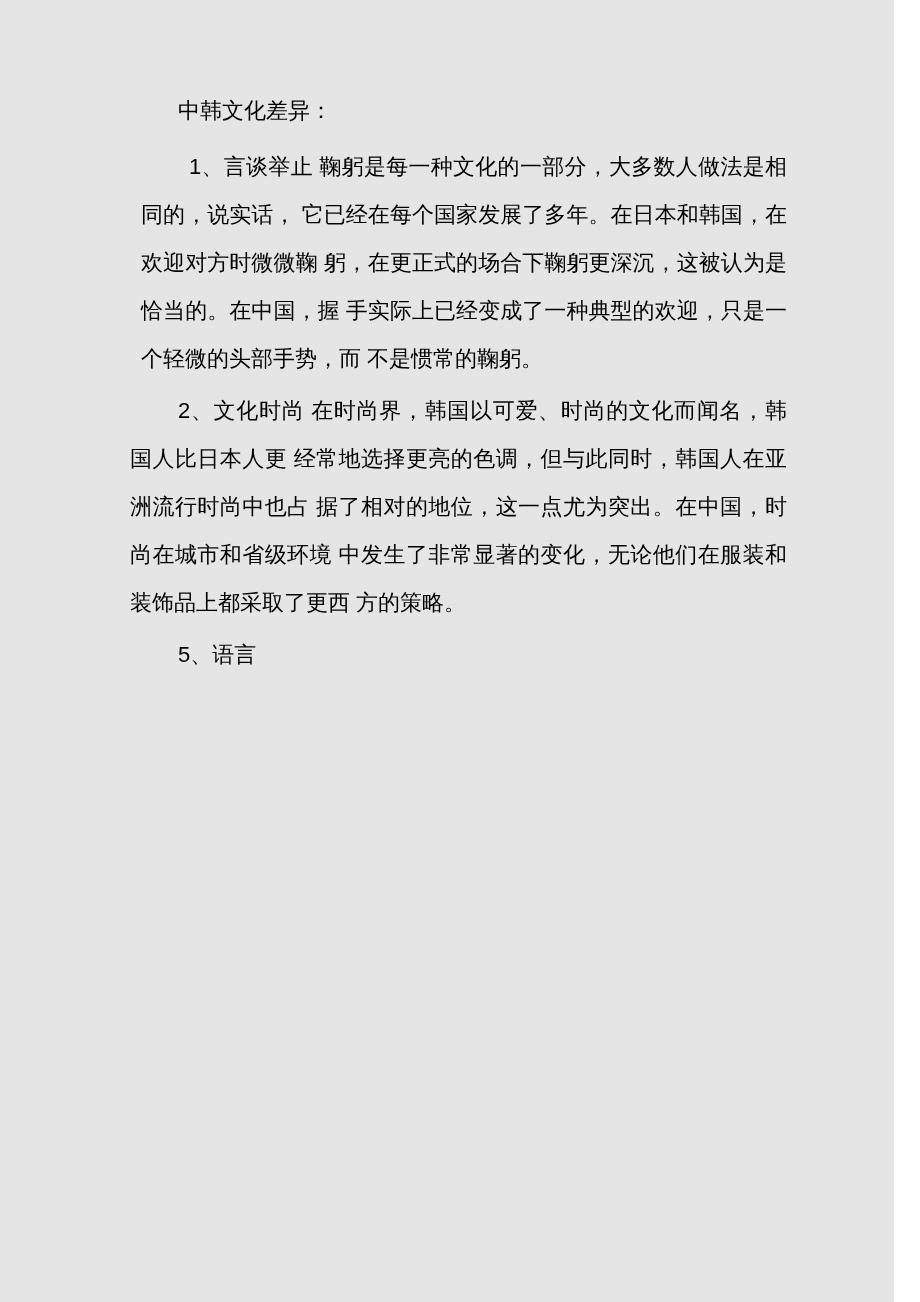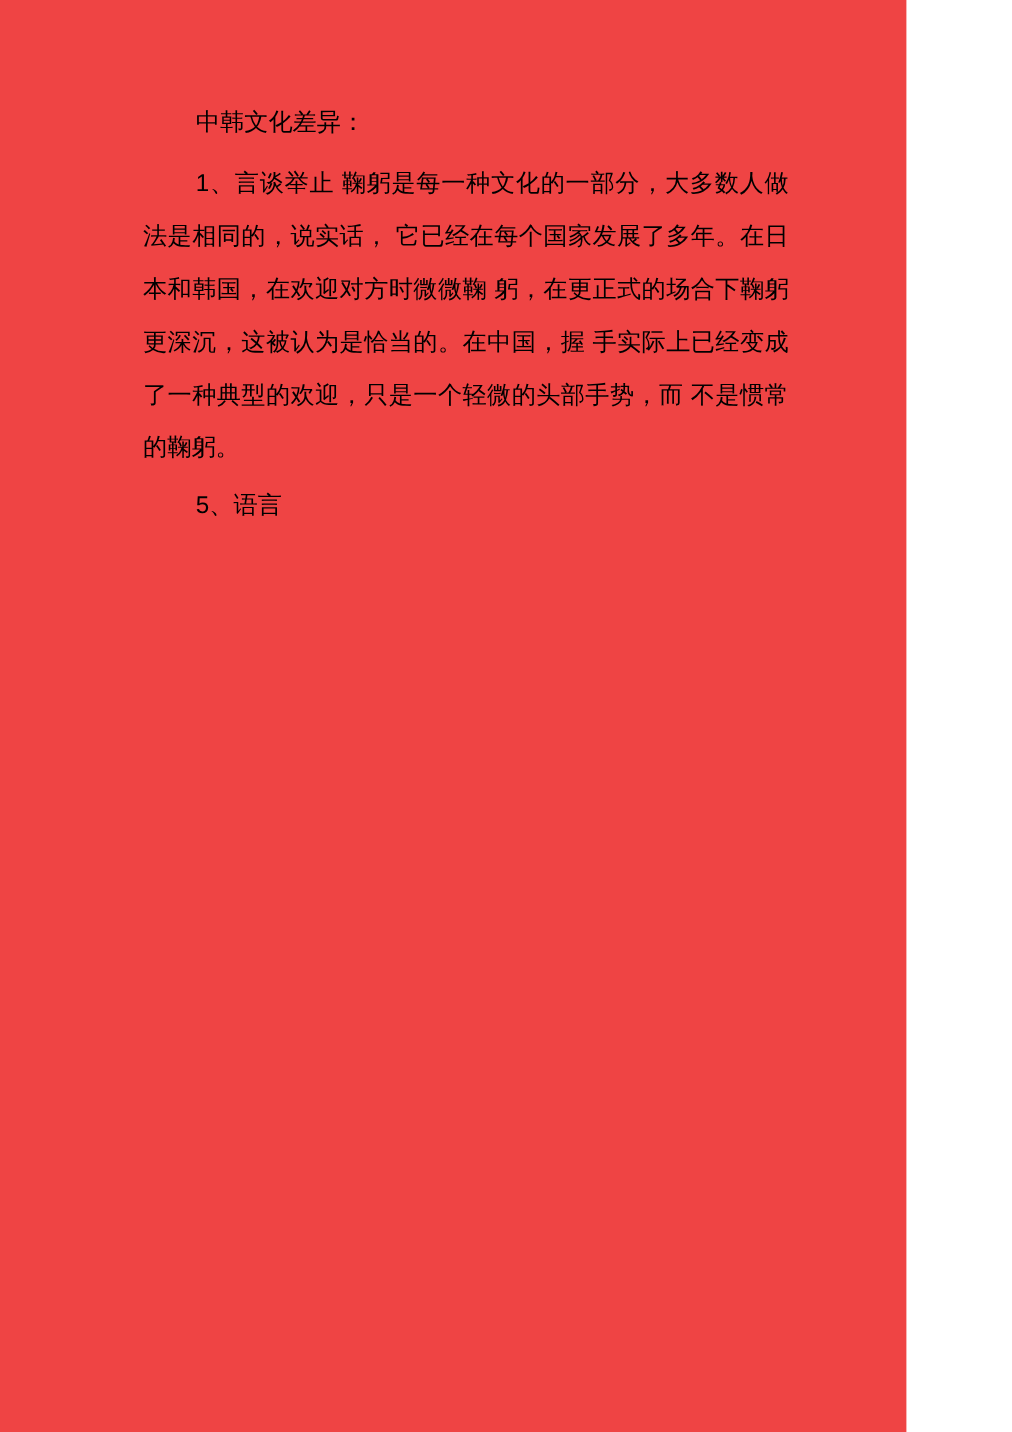--- a/index.html
+++ b/index.html
@@ -8,41 +8,42 @@
     background: #ffffff;
   }
   body {
     width: 920px;
     height: 1302px;
     overflow: hidden;
     font-family: "Liberation Sans", sans-serif;
   }
   .page {
     box-sizing: border-box;
-    width: 824px;
+    width: 894px;
     min-height: 1302px;
-    background: #ef4444;
+    background: #e5e5e5;
     padding: 87px 107px 40px 130px;
   }
   .para {
     margin: 0;
     color: #000000;
     font-family: "Liberation Sans", sans-serif;
     font-size: 22px;
     font-weight: 400;
     line-height: 48px;
     text-align: justify;
     text-indent: 48px;
     letter-spacing: 0;
     word-break: break-all;
   }
-  .para.mt-sm  { margin-top: 8px; }
+  .para.mt-sm  { margin-top: 8px; margin-left: 11px; }
   .para.mt-xs  { margin-top: 4px; }
   .para.mt-lg  { margin-top: 24px; }
 </style>
 </head>
 <body>
 
 <div class="page">
   <p class="para">中韩文化差异：</p>
   <p class="para mt-sm">1、言谈举止 鞠躬是每一种文化的一部分，大多数人做法是相同的，说实话， 它已经在每个国家发展了多年。在日本和韩国，在欢迎对方时微微鞠 躬，在更正式的场合下鞠躬更深沉，这被认为是恰当的。在中国，握 手实际上已经变成了一种典型的欢迎，只是一个轻微的头部手势，而 不是惯常的鞠躬。</p>
+  <p class="para mt-xs">2、文化时尚 在时尚界，韩国以可爱、时尚的文化而闻名，韩国人比日本人更 经常地选择更亮的色调，但与此同时，韩国人在亚洲流行时尚中也占 据了相对的地位，这一点尤为突出。在中国，时尚在城市和省级环境 中发生了非常显著的变化，无论他们在服装和装饰品上都采取了更西 方的策略。</p>
   <p class="para mt-xs">5、语言</p>
 </div>
 
 </body></html>

